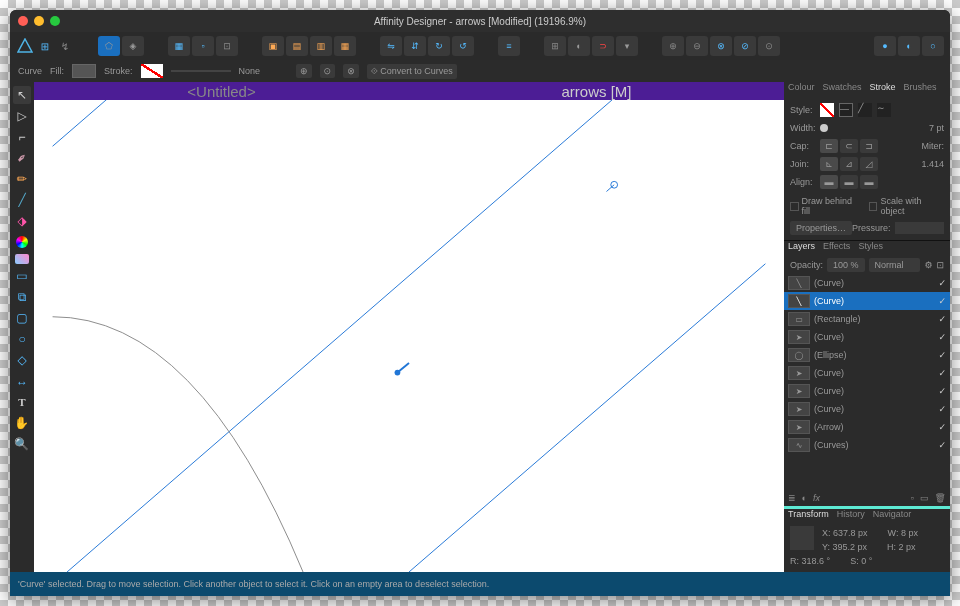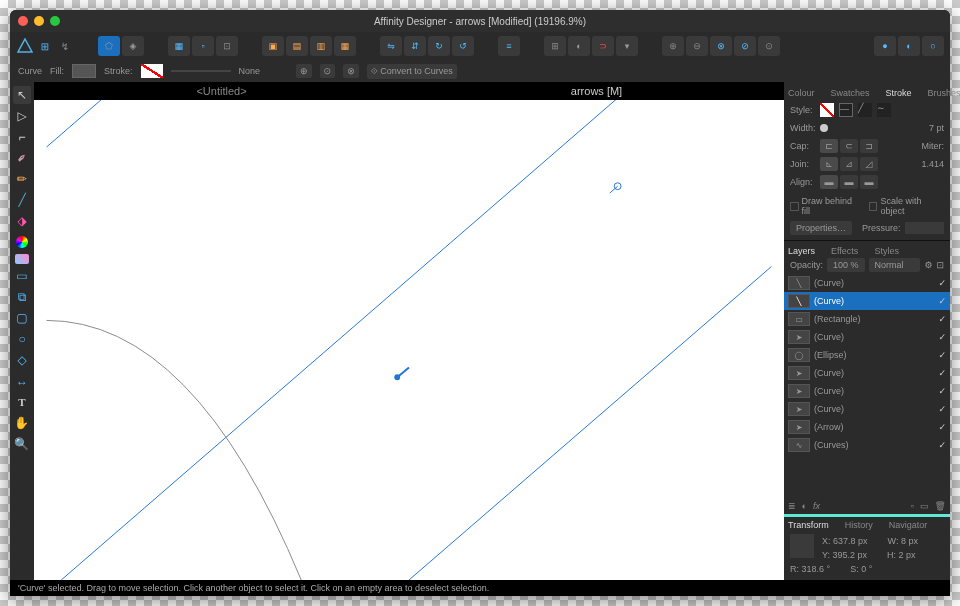--- a/index.html
+++ b/index.html
@@ -32,26 +32,26 @@
 .tool-pencil{color:#fa5;transform:rotate(-45deg)}
 .tool-brush{color:#5ac}
 .tool-fill{color:#f5a}
 .tool-color{background:conic-gradient(red,yellow,lime,cyan,blue,magenta,red);border-radius:50%;width:12px;height:12px}
 .tool-grad{background:linear-gradient(45deg,#8cf,#f8c)}
 .tool-crop{color:#5bf}
 .tool-text{font:bold 11px serif;color:#ccc}
 .tool-hand{color:#fa3}
 .tool-zoom{color:#8cf}
 .central{flex:1;display:flex;flex-direction:column;min-width:0}
-.doctabs{height:18px;background:#000000;display:flex;font-size:11px}
+.doctabs{height:18px;background:#4c1d95;display:flex;font-size:15px}
 .doctab{flex:1;display:flex;align-items:center;justify-content:center;color:#888}
 .doctab.act{color:#ccc}
 .canvas{flex:1;background:#fff;position:relative;overflow:hidden}
 .panels{width:166px;background:#2b2b2b;display:flex;flex-direction:column;font-size:9px}
-.ptabs{display:flex;height:16px;align-items:flex-end;padding:0 4px;gap:16px;color:#888}
+.ptabs{display:flex;height:16px;align-items:flex-start;padding:0 4px;gap:8px;color:#888}
 .ptabs span.act{color:#ddd}
 .pbody{padding:3px 6px}
 .row{display:flex;align-items:center;height:18px}
 .row .lbl{width:30px;color:#999}
 .row .rlbl{margin-left:auto;color:#999}
 .stylebox{width:14px;height:14px;background:#fff;position:relative;margin-right:5px}
 .stylebox.nored:after{content:"";position:absolute;inset:0;background:linear-gradient(to top right,transparent 44%,red 44%,red 56%,transparent 56%)}
 .btngrp{display:flex;gap:2px}
 .sbtn{width:18px;height:14px;background:#3a3a3a;border-radius:2px;display:flex;align-items:center;justify-content:center}
 .sbtn.on{background:#4a4a4a}
@@ -60,21 +60,21 @@
 .layersbox{flex:1;display:flex;flex-direction:column;min-height:0}
 .layerlist{flex:1;overflow:auto}
 .layer{display:flex;align-items:center;height:18px;padding:0 4px;gap:4px}
 .layer.sel{background:#1a6fbf;color:#fff}
 .lthumb{width:22px;height:14px;background:#444;border:1px solid #555;flex-shrink:0;display:flex;align-items:center;justify-content:center;font-size:8px}
 .lchk{margin-left:auto;color:#ccc}
 .bottombar{height:16px;background:#2b2b2b;display:flex;align-items:center;padding:0 4px;gap:6px;color:#888}
 .transform{padding:4px 6px}
 .transform .trow{display:flex;gap:20px;font-size:9px;height:14px;align-items:center}
 .tgrid{width:24px;height:24px;background:#3a3a3a;float:left;margin-right:8px}
-.status{height:16px;background:#000000;color:#aaa;display:flex;align-items:center;padding:7px 8px;font-size:9px}
+.status{height:24px;background:#0c4a6e;color:#aaa;display:flex;align-items:center;padding:7px 8px;font-size:9px}
 .snap-on{color:#ff4444}
 </style>
 </head>
 <body>
 
 <div class="chrome">
  <div class="titlebar">
   <div class="traffic">
    <span class="t-r"></span>
    <span class="t-y"></span>
@@ -247,21 +247,21 @@
     </div>
     <div class="row" style="margin-top:6px">
      <span class="chk"></span>
      <span>Draw behind fill</span>
      <span style="width:10px"></span>
      <span class="chk"></span>
      <span>Scale with object</span>
     </div>
     <div class="row" style="margin-top:4px">
      <span class="pbtn">Properties…</span>
-     <span style="margin-left:10px">Pressure:</span>
+     <span style="">Pressure:</span>
      <span style="flex:1;height:12px;background:#3a3a3a;margin-left:4px"></span>
     </div>
    </div>
 
    <div class="ptabs" style="border-top:1px solid #111">
     <span class="act">Layers</span>
     <span>Effects</span>
     <span>Styles</span>
    </div>
    <div class="layersbox">

